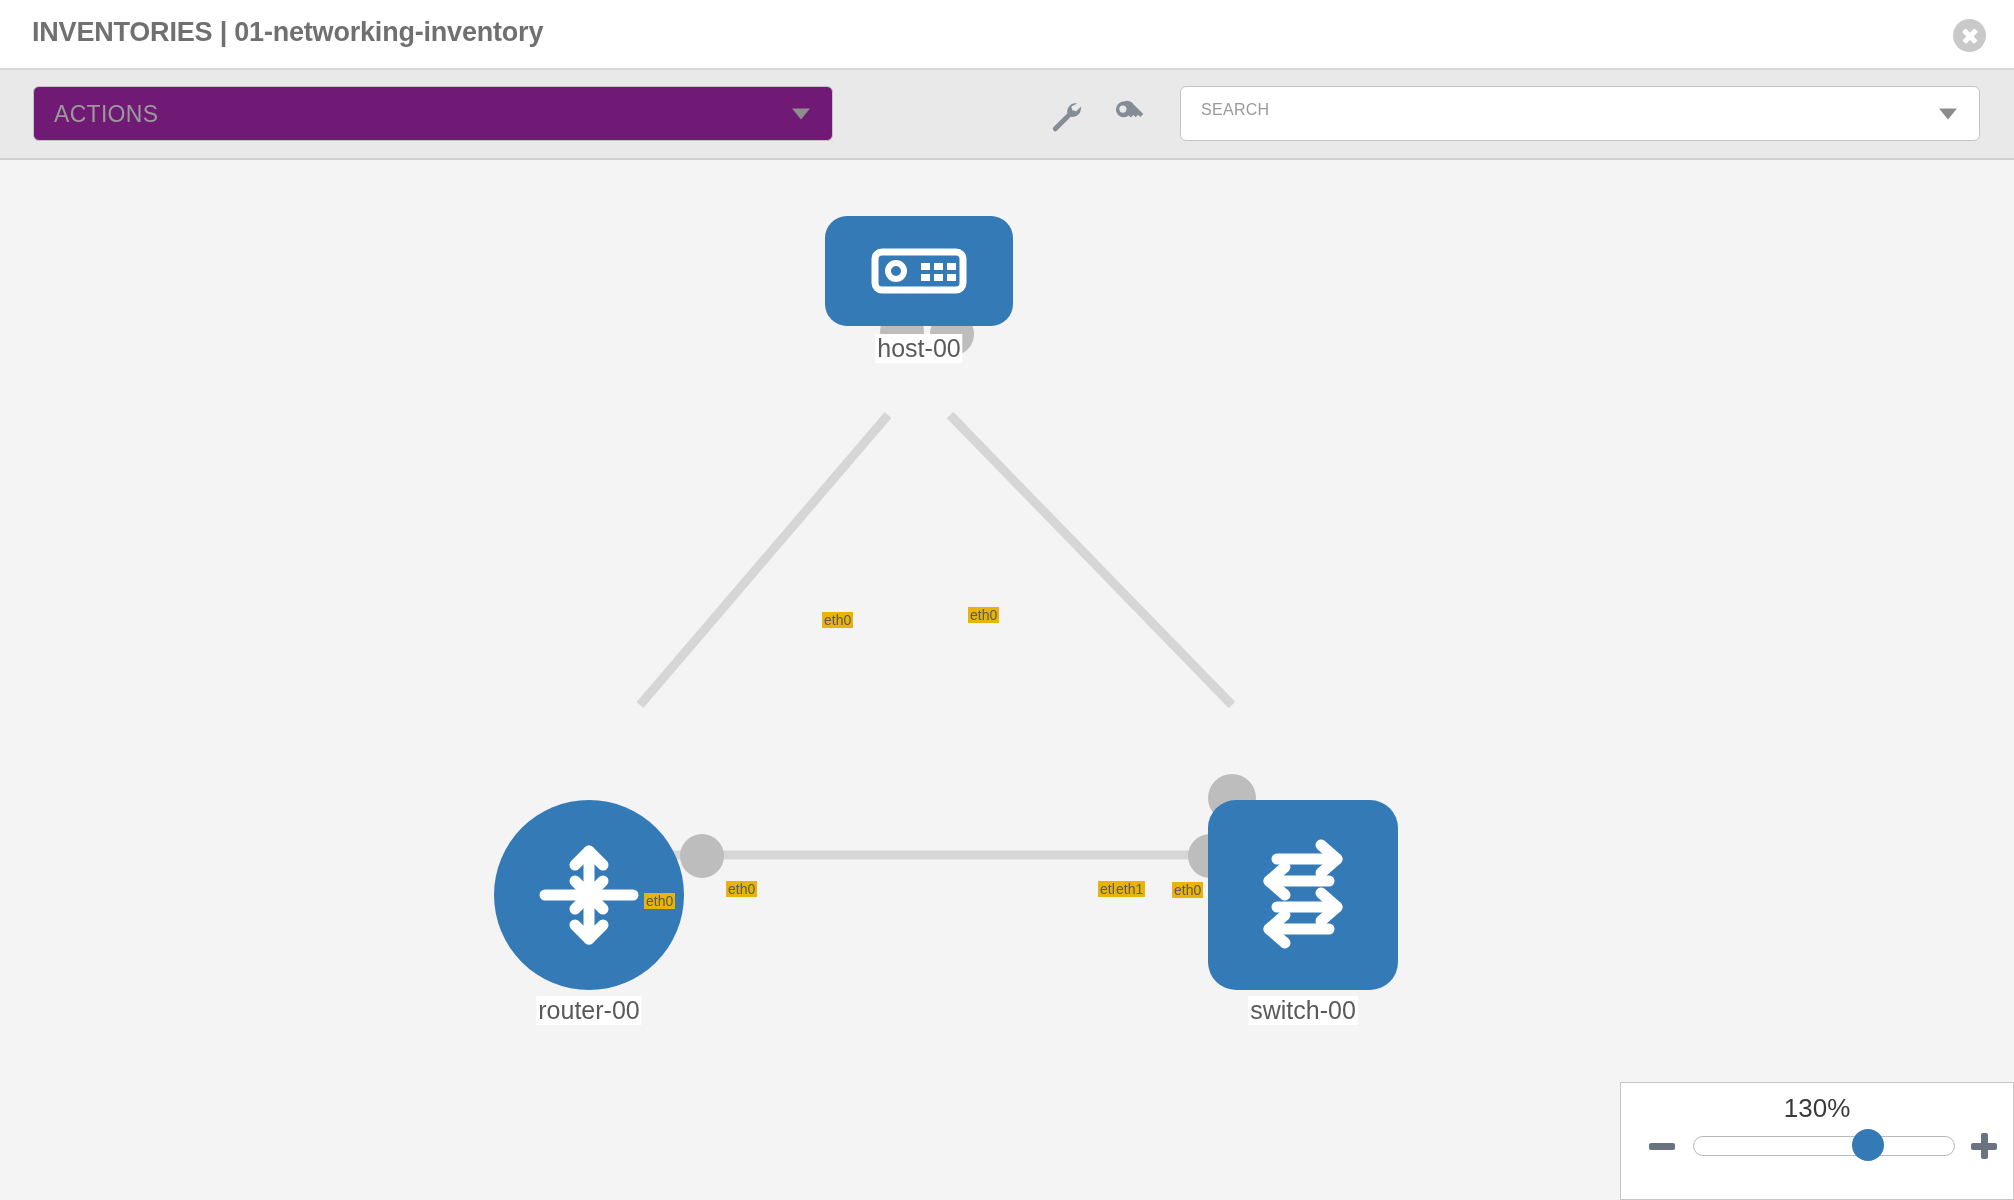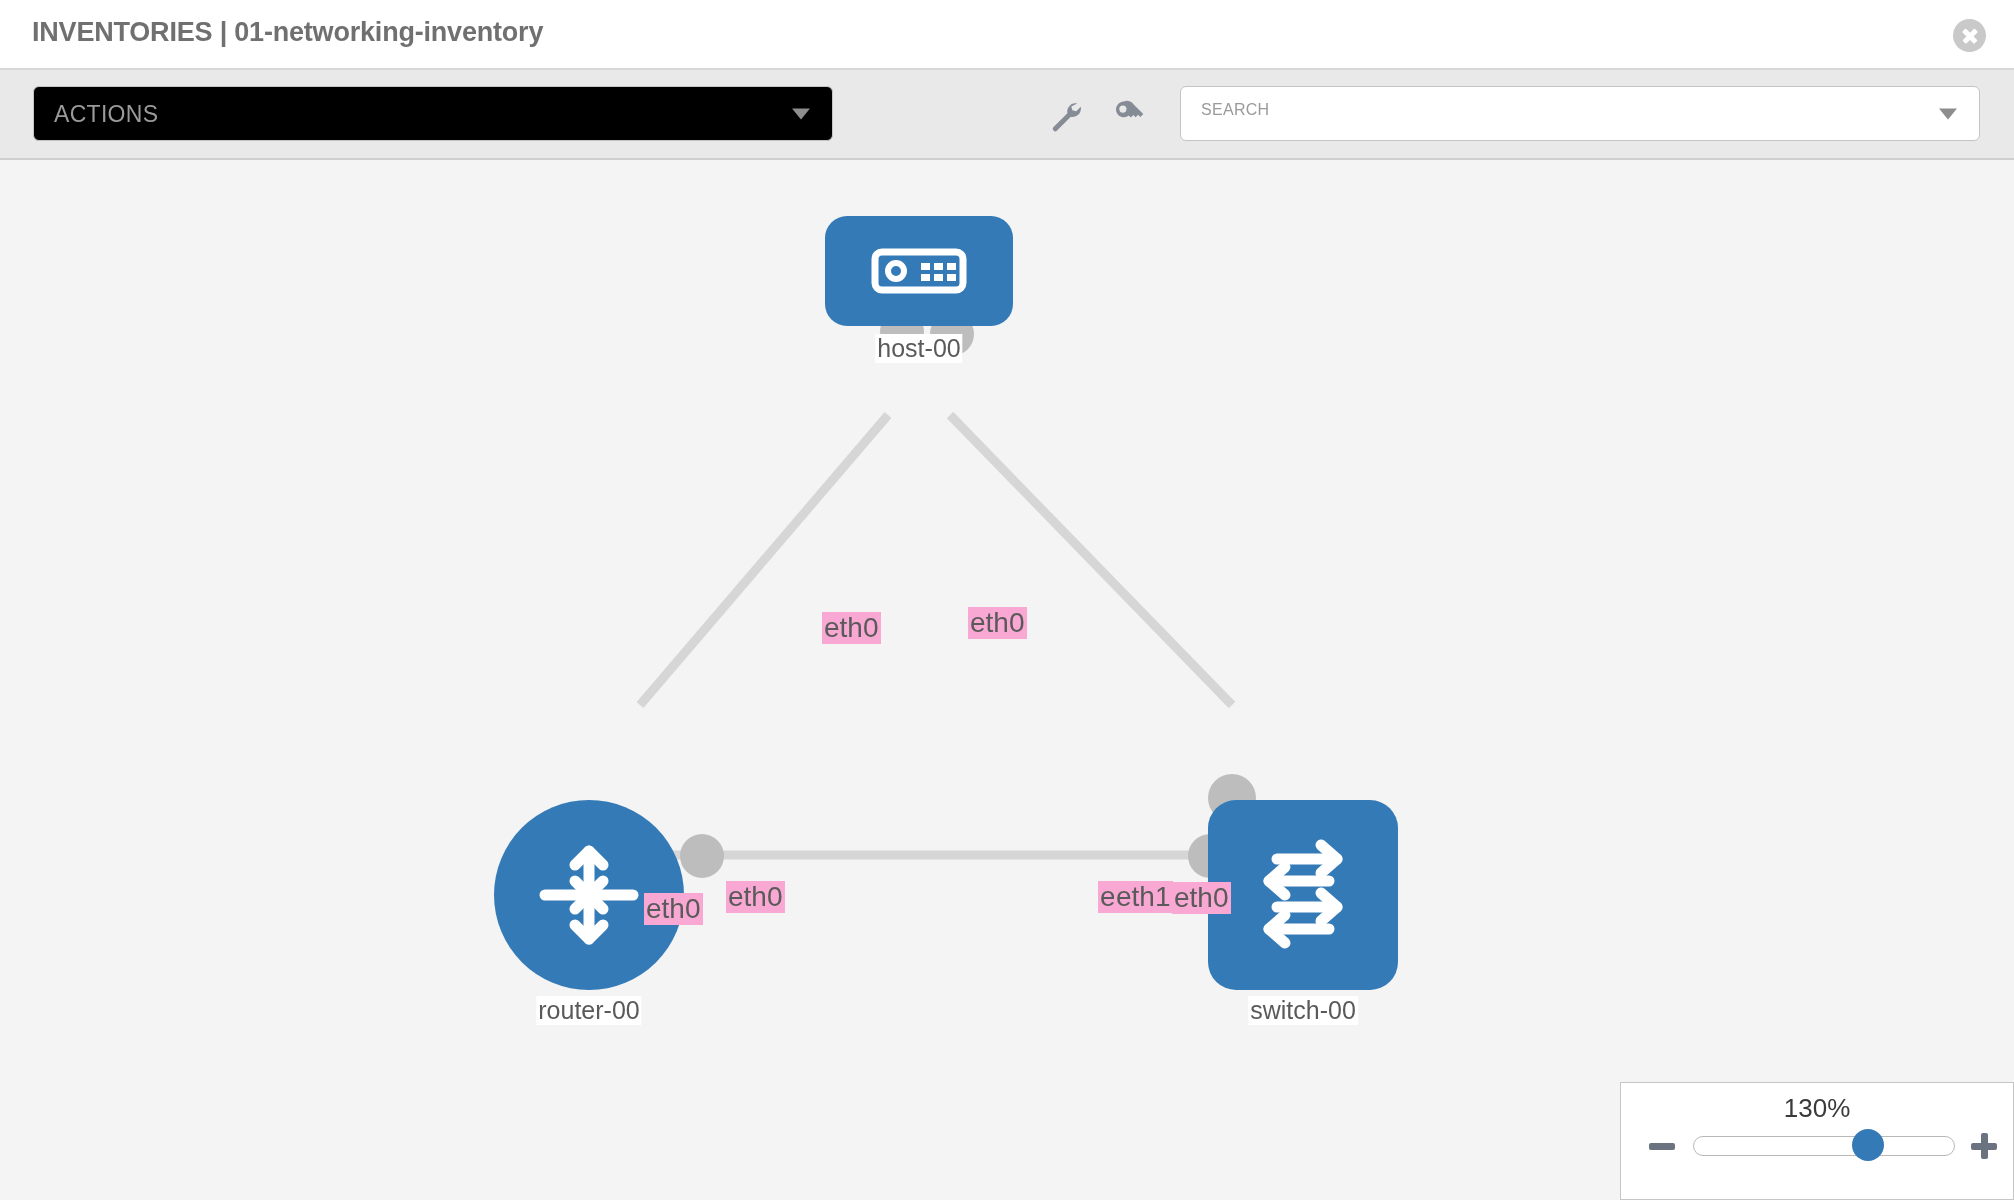--- a/index.html
+++ b/index.html
@@ -43,21 +43,21 @@
   
   .toolbar {
     position: absolute; left: 0; top: 70px;
     width: 2014px; height: 90px;
     background: #e9e9e9;
     border-bottom: 2px solid #cfcfcf;
   }
   .actions-select {
     position: absolute; left: 33px; top: 16px;
     width: 800px; height: 55px;
-    background: #000000;
+    background: #701a75;
     border: 1px solid #c4c4c4;
     border-radius: 6px;
     cursor: pointer;
   }
   .actions-select .label {
     position: absolute; left: 20px; top: 14px;
     font-size: 23px; color: #9a9a9a;
     letter-spacing: 0.3px;
   }
   .caret {
@@ -119,22 +119,22 @@
     left: 50%;
     transform: translateX(-50%);
   }
   .knob {
     position: absolute;
     background: #bdbdbd;
     border-radius: 50%;
   }
   .edge-label {
     position: absolute;
-    font-size: 28px; color: #5a5a5a;
-    background: #f9a8d4;
+    font-size: 14px; color: #5a5a5a;
+    background: #eab308;
     white-space: nowrap;
     padding: 0 2px;
   }
 
   
   .zoom-panel {
     position: absolute; left: 1620px; top: 1082px;
     width: 394px; height: 118px;
     background: #ffffff;
     border: 1px solid #c6c6c6;

